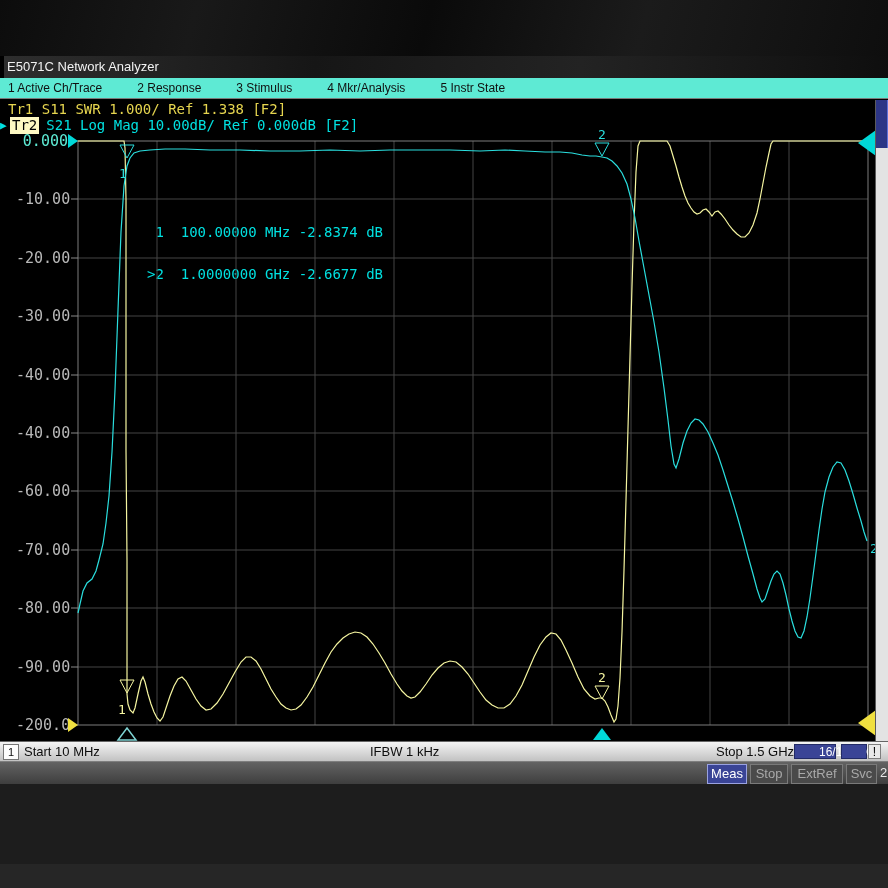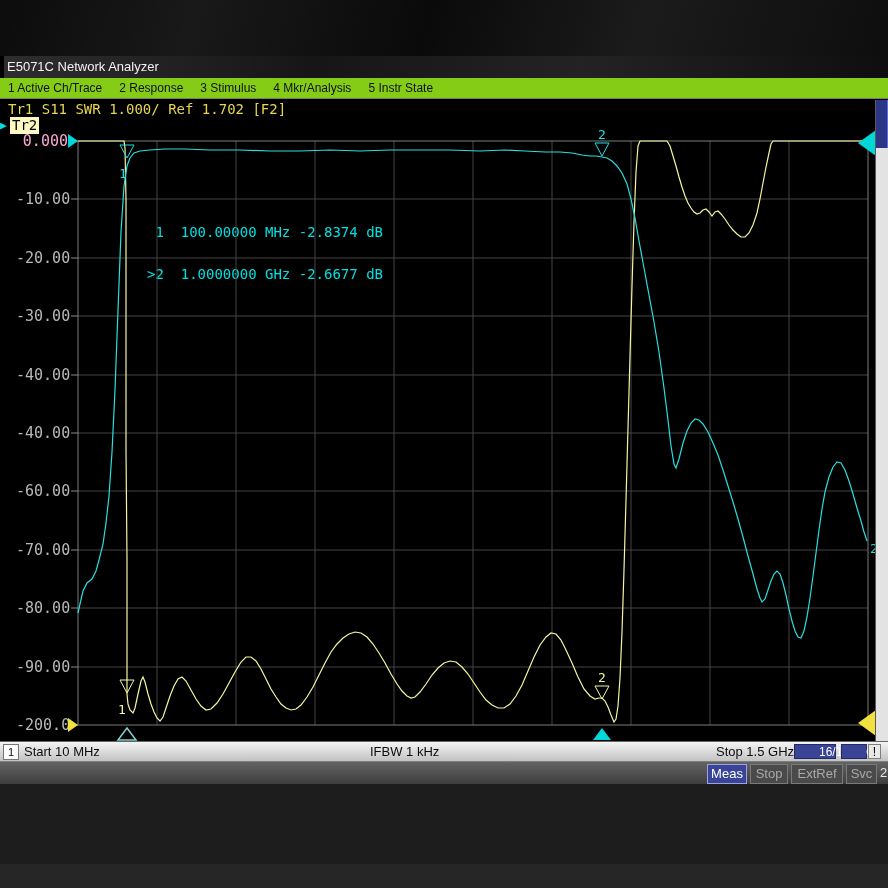--- a/index.html
+++ b/index.html
@@ -11,42 +11,42 @@
   #desktop-top{left:0;top:0;width:888px;height:56px;
     background:linear-gradient(105deg,#0c0c0c 0%,#191919 22%,#0a0a0a 48%,#1b1b1b 72%,#0e0e0e 100%);}
 
   
   #titlebar{left:4px;top:56px;width:888px;height:22px;
     background:linear-gradient(90deg,#2e2e2e,#161616 35%,#232323 65%,#0e0e0e);
     color:#f2f2f2;font-size:13px;line-height:22px;}
   #titlebar span{padding-left:3px;}
 
   
-  #menubar{left:0;top:78px;width:888px;height:21px;background:#84cc16;
-    border-bottom:1px solid #7a7a7a;display:flex;align-items:center;gap:17px;
+  #menubar{left:0;top:78px;width:888px;height:21px;background:#5eead4;
+    border-bottom:1px solid #7a7a7a;display:flex;align-items:center;gap:35px;
     font-size:12px;color:#101010;padding-left:8px;box-sizing:border-box;}
 
   
   #screen{left:0;top:99px;width:888px;height:642px;background:#000;}
 
   .mono{font-family:"DejaVu Sans Mono",monospace;}
 
   #tr1-line{left:8px;top:101px;font-size:14px;line-height:16px;color:#e6d54f;white-space:pre;}
   #tr2-line{left:0px;top:117px;font-size:14px;line-height:17px;display:flex;align-items:center;}
   #tr2-arrow{color:#00e0e0;font-size:11px;width:10px;}
   #tr2-label{background:#fef9c3;color:#000;padding:0 2px;}
   #tr2-text{color:#00e0e0;margin-left:7px;white-space:pre;}
 
   .mkr-block{font-size:14px;line-height:14px;white-space:pre;}
   #mkr-tr2{left:147px;top:197px;color:#00e0e0;}
   #mkr-tr1{left:398px;top:197px;color:#e6d54f;}
 
   .ylab{position:absolute;width:52px;text-align:right;font-size:15px;line-height:16px;
         color:#b8b8b8;font-family:"DejaVu Sans Mono",monospace;left:16px;}
-  .ylab.ref{color:#f9a8d4;}
+  .ylab.ref{color:#5eead4;}
 
   
   #softkey-sliver{left:875px;top:100px;width:13px;height:641px;background:#e3e3e3;border-left:1px solid #5a5a5a;}
   #softkey-sliver .blue{position:absolute;left:0;top:0;width:13px;height:48px;background:#2c3586;border-right:2px solid #5f70d8;box-sizing:border-box;}
 
   
   #statusbar{left:0;top:741px;width:888px;height:20px;
     background:linear-gradient(180deg,#f4f4f4,#c2c2c2);border-top:1px solid #666;box-sizing:border-box;
     font-size:13px;color:#0d0d0d;}
   #ch-box{left:3px;top:2px;width:14px;height:14px;background:#fdfdfd;border:1px solid #767676;
@@ -94,24 +94,25 @@
   <div id="menubar" class="abs">
     <span>1 Active Ch/Trace</span>
     <span>2 Response</span>
     <span>3 Stimulus</span>
     <span>4 Mkr/Analysis</span>
     <span>5 Instr State</span>
   </div>
 
   <div id="screen" class="abs"></div>
 
-  <div id="tr1-line" class="abs mono">Tr1 S11 SWR 1.000/ Ref 1.702 [F2]</div>
+  <div id="tr1-line" class="abs mono">Tr1 S11 SWR 1.000/ Ref 1.338 [F2]</div>
   <div id="tr2-line" class="abs mono">
     <span id="tr2-arrow">▶</span>
     <span id="tr2-label">Tr2</span>
+    <span id="tr2-text">S21 Log Mag 10.00dB/ Ref 0.000dB [F2]</span>
   </div>
 
   <div id="mkr-tr2" class="abs mono mkr-block">
     <div> 1  100.00000 MHz -2.8374 dB</div>
     <div>&gt;2  1.0000000 GHz -2.6677 dB</div>
   </div>
 
   <div class="ylab ref" style="top:133px">0.000</div>
   <div class="ylab" style="top:191px">-10.00</div>
   <div class="ylab" style="top:250px">-20.00</div>

